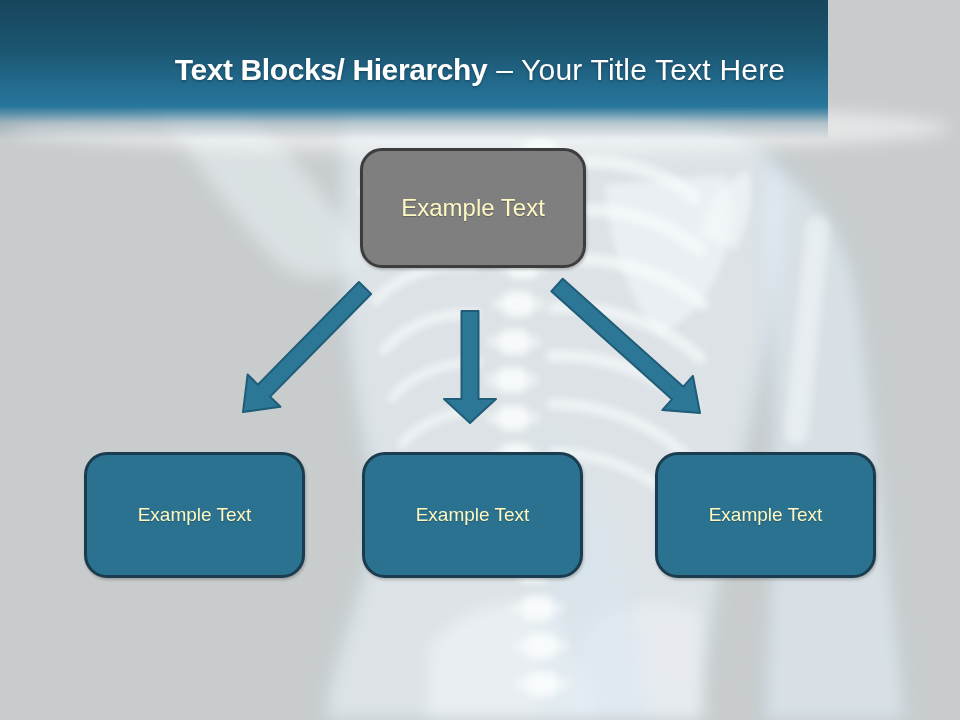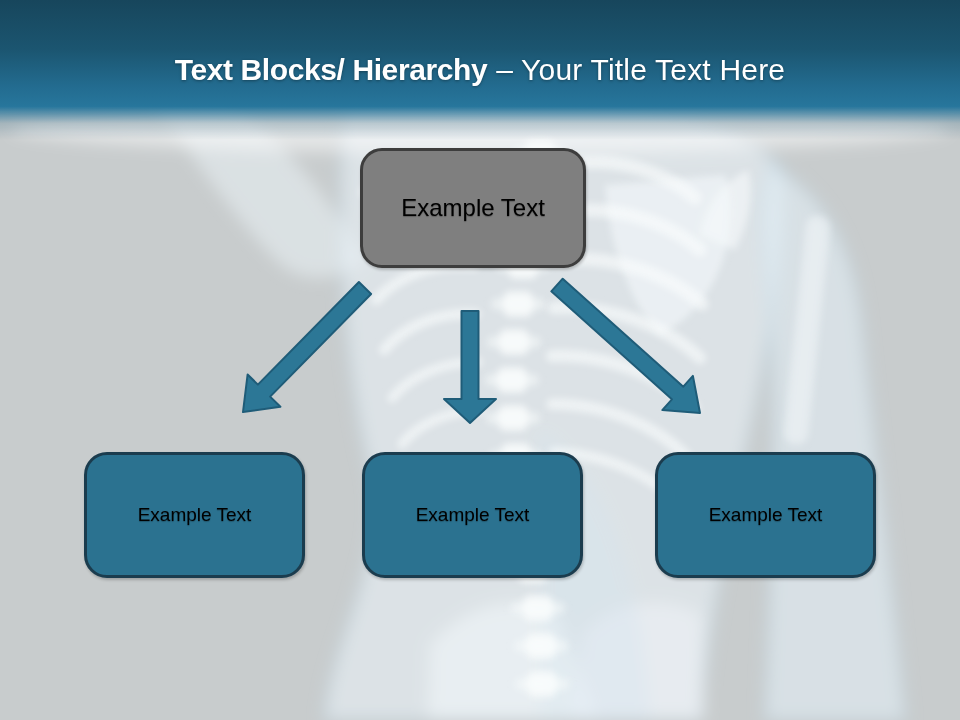--- a/index.html
+++ b/index.html
@@ -7,21 +7,21 @@
     position:relative;
     width:960px; height:720px;
     overflow:hidden;
     background:#c8cccd;
     font-family:"Liberation Sans", sans-serif;
   }
   
   .bg-svg { position:absolute; left:0; top:0; width:960px; height:720px; }
   
   .header {
-    position:absolute; left:0; top:0; width:960px; height:140px;
+    position:absolute; left:0; top:0; width:828px; height:140px;
     background:linear-gradient(to bottom,
       #17465c 0%,
       #1b5570 35%,
       #236c90 62%,
       #27769c 76%,
       rgba(120,150,165,0.45) 88%,
       rgba(200,204,205,0) 100%);
   }
   .title {
     position:absolute; left:0; top:53px; width:960px;
@@ -30,21 +30,21 @@
     font-size:30px;
     white-space:nowrap;
     text-shadow:0 1px 3px rgba(0,0,0,0.35);
   }
   .title .bold { font-weight:bold; letter-spacing:-0.4px; }
   .title .light { font-weight:normal; margin-left:9px; letter-spacing:0.2px; }
   
   .hbox {
     position:absolute;
     display:flex; align-items:center; justify-content:center;
-    color:#000000;
+    color:#fef9c3;
     box-sizing:border-box;
     text-shadow:0 1px 1px rgba(0,0,0,0.25);
     box-shadow:1px 2px 3px rgba(0,0,0,0.22);
     text-align:right;
   }
   .root-box {
     left:360px; top:148px; width:226px; height:120px;
     background:#7f7f7f;
     border:3px solid #3d3d3d;
     border-radius:22px;

